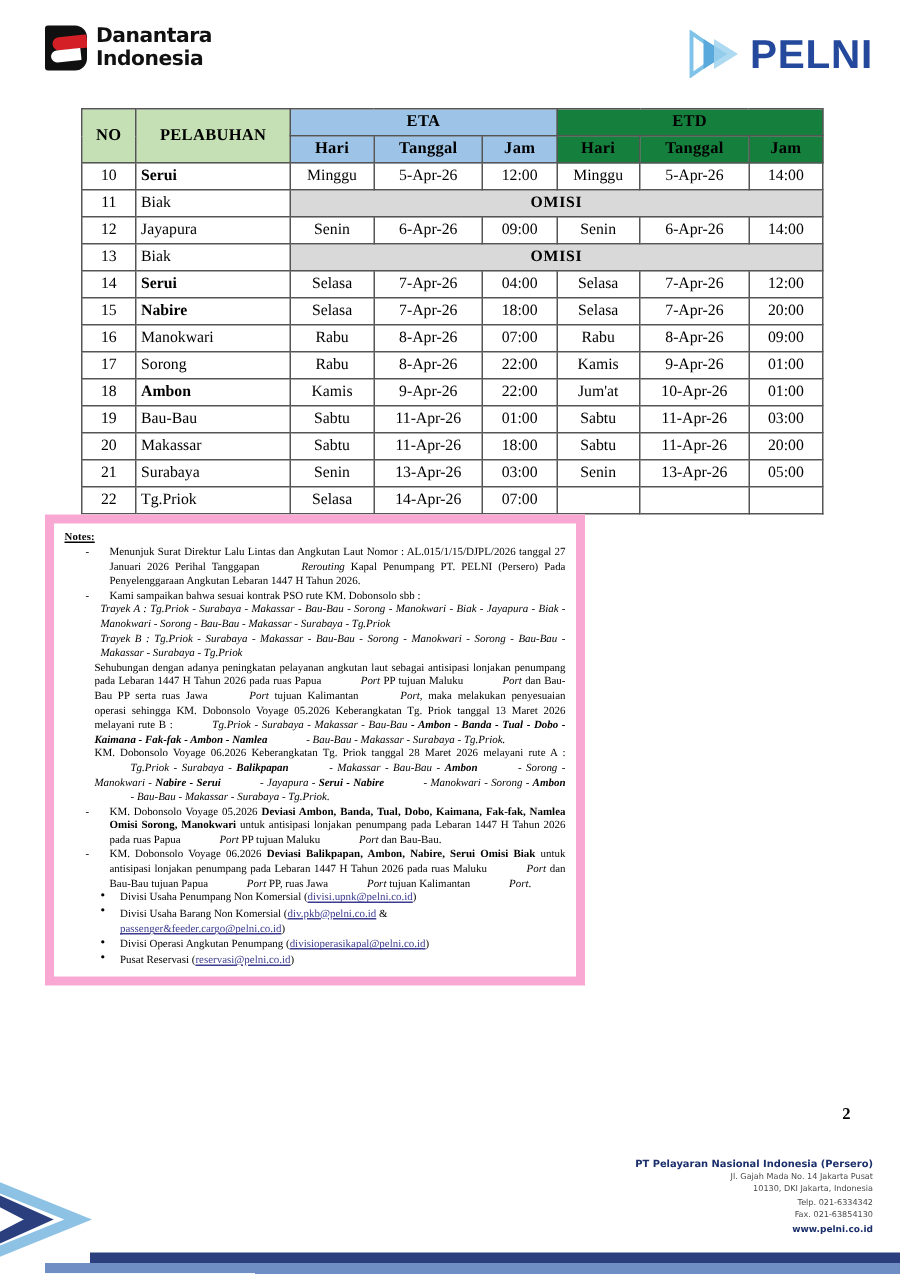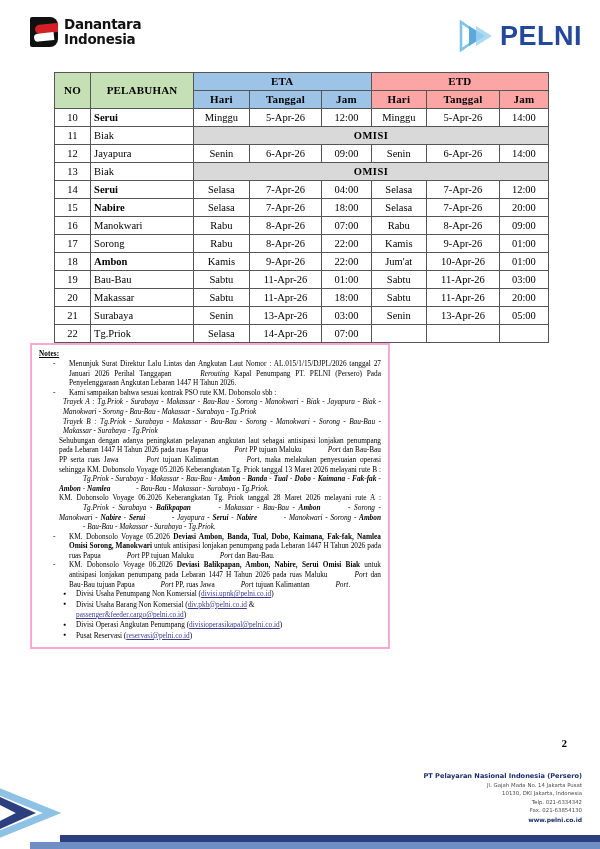--- a/index.html
+++ b/index.html
@@ -97,40 +97,40 @@
     line-height: 15px;
   }
   table.sched th {
     font-weight: bold;
     text-align: center;
     font-size: 11px;
     letter-spacing: 0.2px;
   }
   .th-no, .th-pel { background: #c5e0b4; }
   .th-eta { background: #9dc3e6; }
-  .th-etd { background: #fca5a5; }
+  .th-etd { background: #15803d; }
   .c-no { width: 38px; text-align: center; }
   .c-pel { width: 107px; text-align: left; padding-left: 8px; }
   .c-hari { width: 58px; text-align: center; }
   .c-tgl { width: 77px; text-align: center; }
   .c-jam { width: 52px; text-align: center; }
   .bold-port { font-weight: bold; }
   .omisi {
     text-align: center;
     font-weight: bold;
     background: #d9d9d9;
     letter-spacing: 0.5px;
   }
 
   
   .notes-box {
     position: absolute;
     left: 30px; top: 343px;
     width: 360px;
-    border: 2px solid #f9a8d4;
+    border: 6px solid #f9a8d4;
     padding: 5px 7px 6px 7px;
     background: #ffffff;
   }
   .notes-title {
     font-weight: bold;
     font-size: 7.2px;
     text-decoration: underline;
     margin-bottom: 1px;
     letter-spacing: 0.1px;
   }

